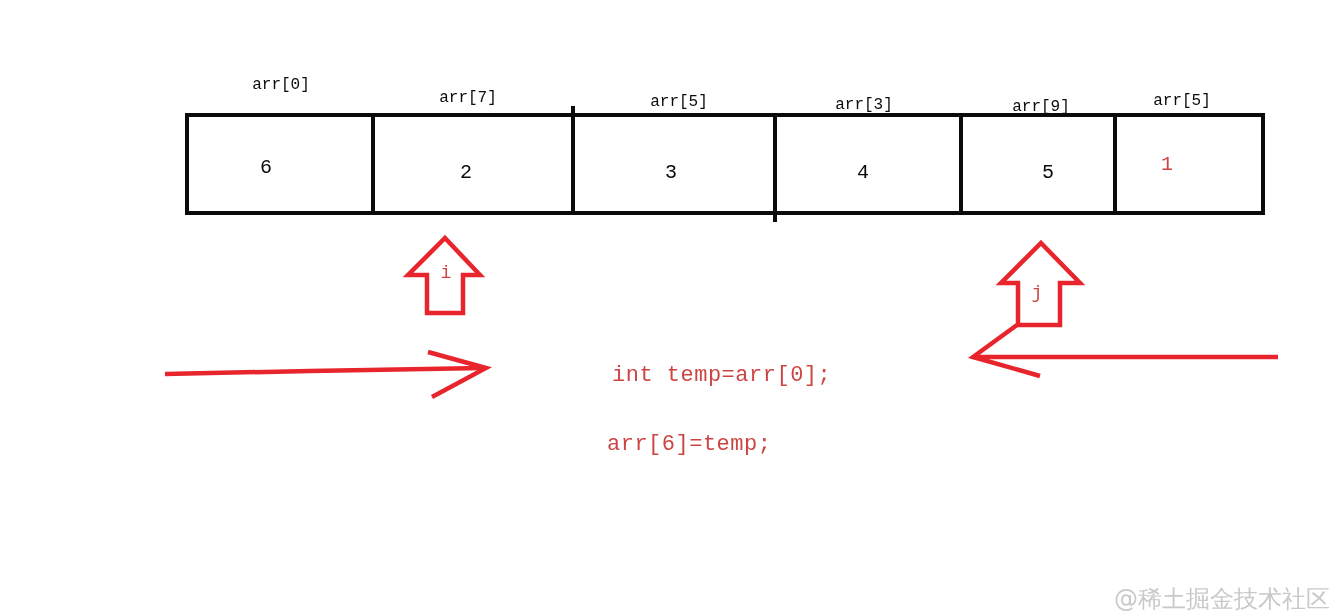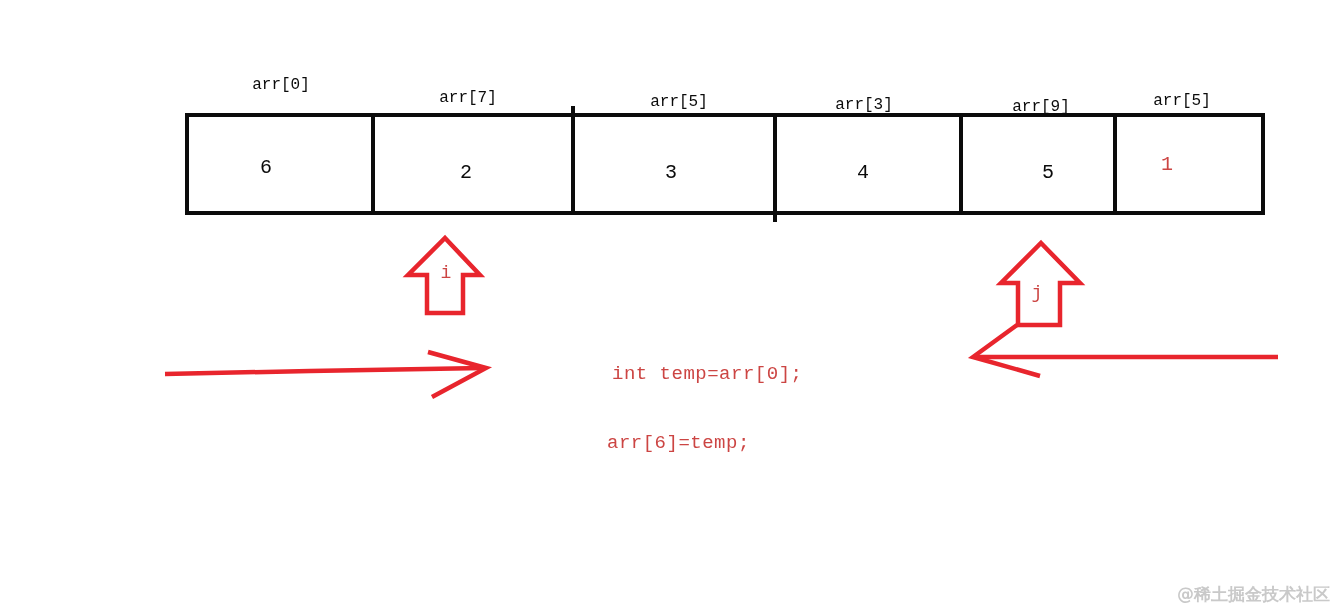--- a/index.html
+++ b/index.html
@@ -58,33 +58,32 @@
     stroke-linecap:butt;
   }
   .pointer-label{
     position:absolute;
     transform:translateX(-50%);
     font-size:18px;
     color:var(--soft-red);
   }
   .code-line{
     position:absolute;
-    font-size:19px;
+    font-size:22px;
     color:var(--soft-red);
     white-space:nowrap;
     letter-spacing:0.5px;
   }
   .watermark{
     position:absolute;
     right:6px;top:583px;
-    font-size:17px;
+    font-size:24px;
     color:var(--wm-gray);
     font-family:"DejaVu Sans","Liberation Sans",sans-serif;
     white-space:nowrap;
-    font-weight:bold;
   }
 </style>
 </head>
 <body>
 
 <div class="canvas">
 
   <span class="cell-label" style="left:281px;top:76px">arr[0]</span>
   <span class="cell-label" style="left:468px;top:89px">arr[7]</span>
   <span class="cell-label" style="left:679px;top:93px">arr[5]</span>

